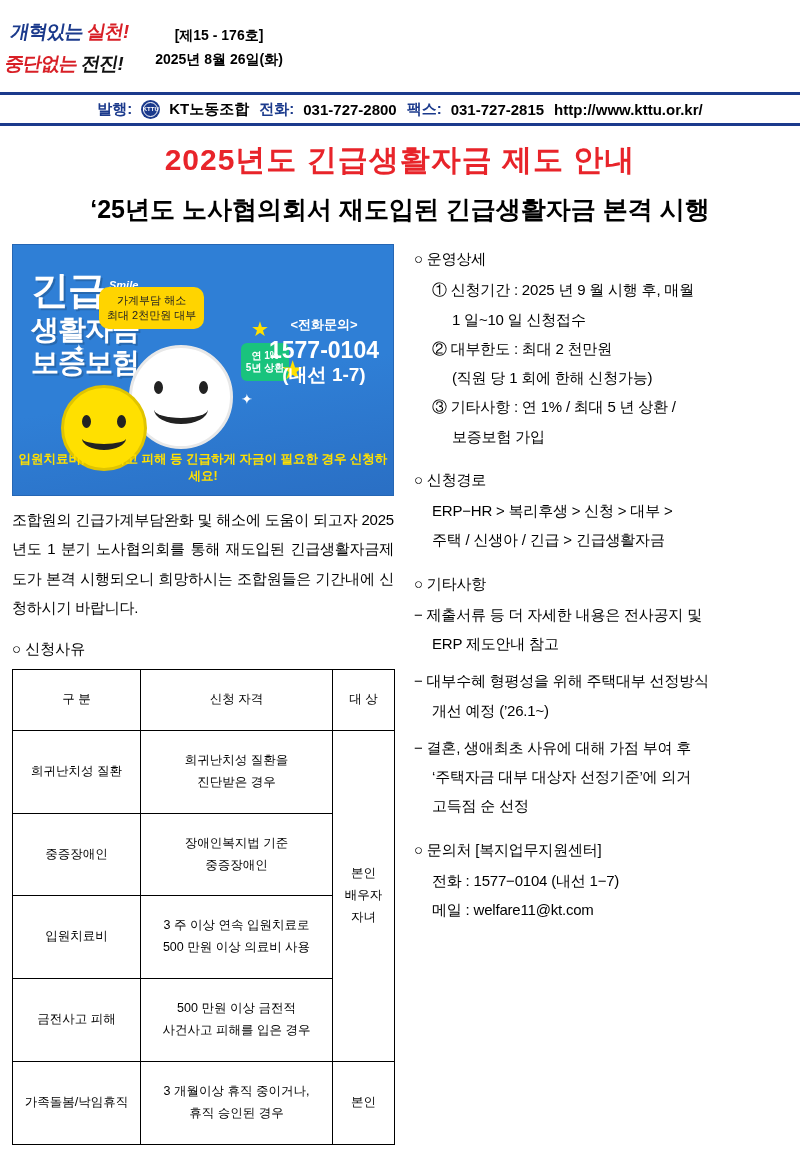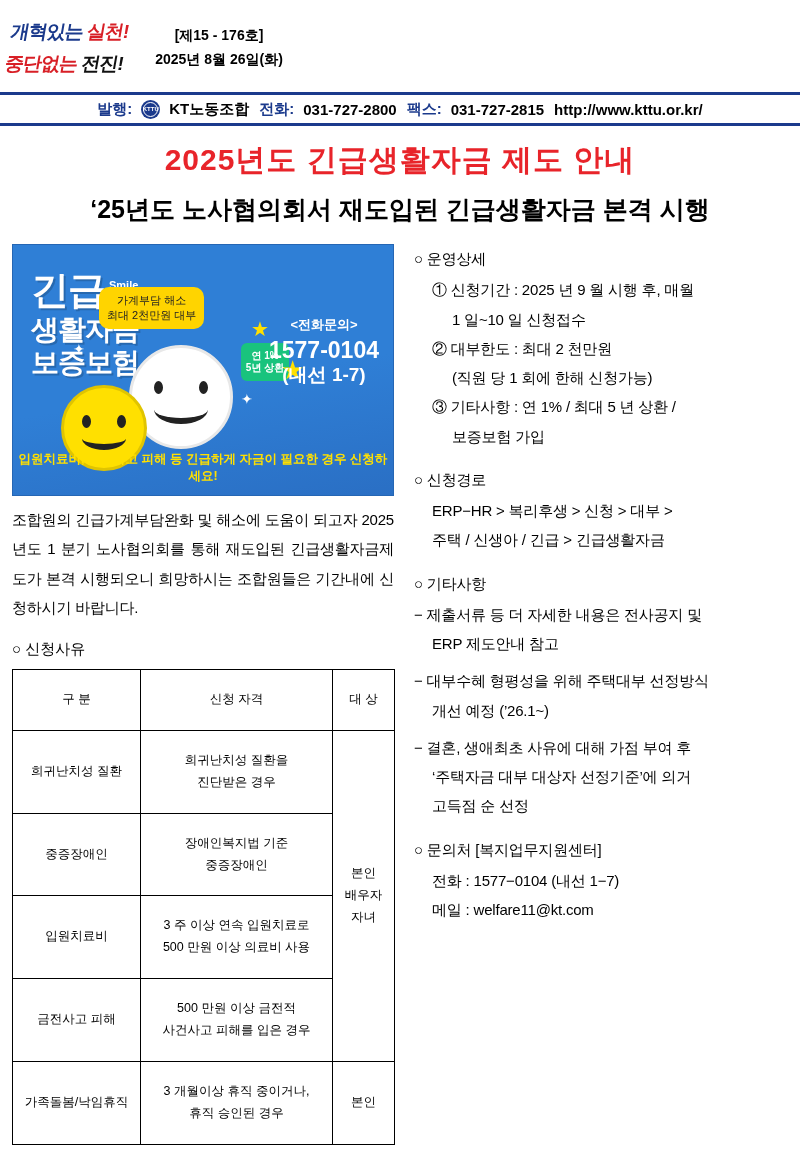--- a/index.html
+++ b/index.html
@@ -128,21 +128,21 @@
   .poster-title .sm { font-size: 28px; display: block; margin-top: 4px; }
   .poster-bubble {
     position: absolute; left: 86px; top: 42px;
     background: #ffd400; color: #222;
     font-size: 11px; font-weight: normal;
     border-radius: 10px; padding: 6px 8px; line-height: 1.35;
     text-align: center;
   }
   .poster-smile {
     position: absolute; left: 96px; top: 34px;
-    color: #fff; font-size: 11px; font-weight: bold;
+    color: #fff; font-size: 11px; font-style: italic; font-weight: bold;
   }
   .poster-phone {
     position: absolute; right: 14px; top: 72px;
     color: #fff; text-align: center; font-weight: bold;
     line-height: 1.2;
     margin-left: 17px;
   }
   .poster-phone .label { font-size: 13px; }
   .poster-phone .num { font-size: 23px; margin-top: 4px; letter-spacing: 0px; }
   .poster-phone .ext { font-size: 19px; }

